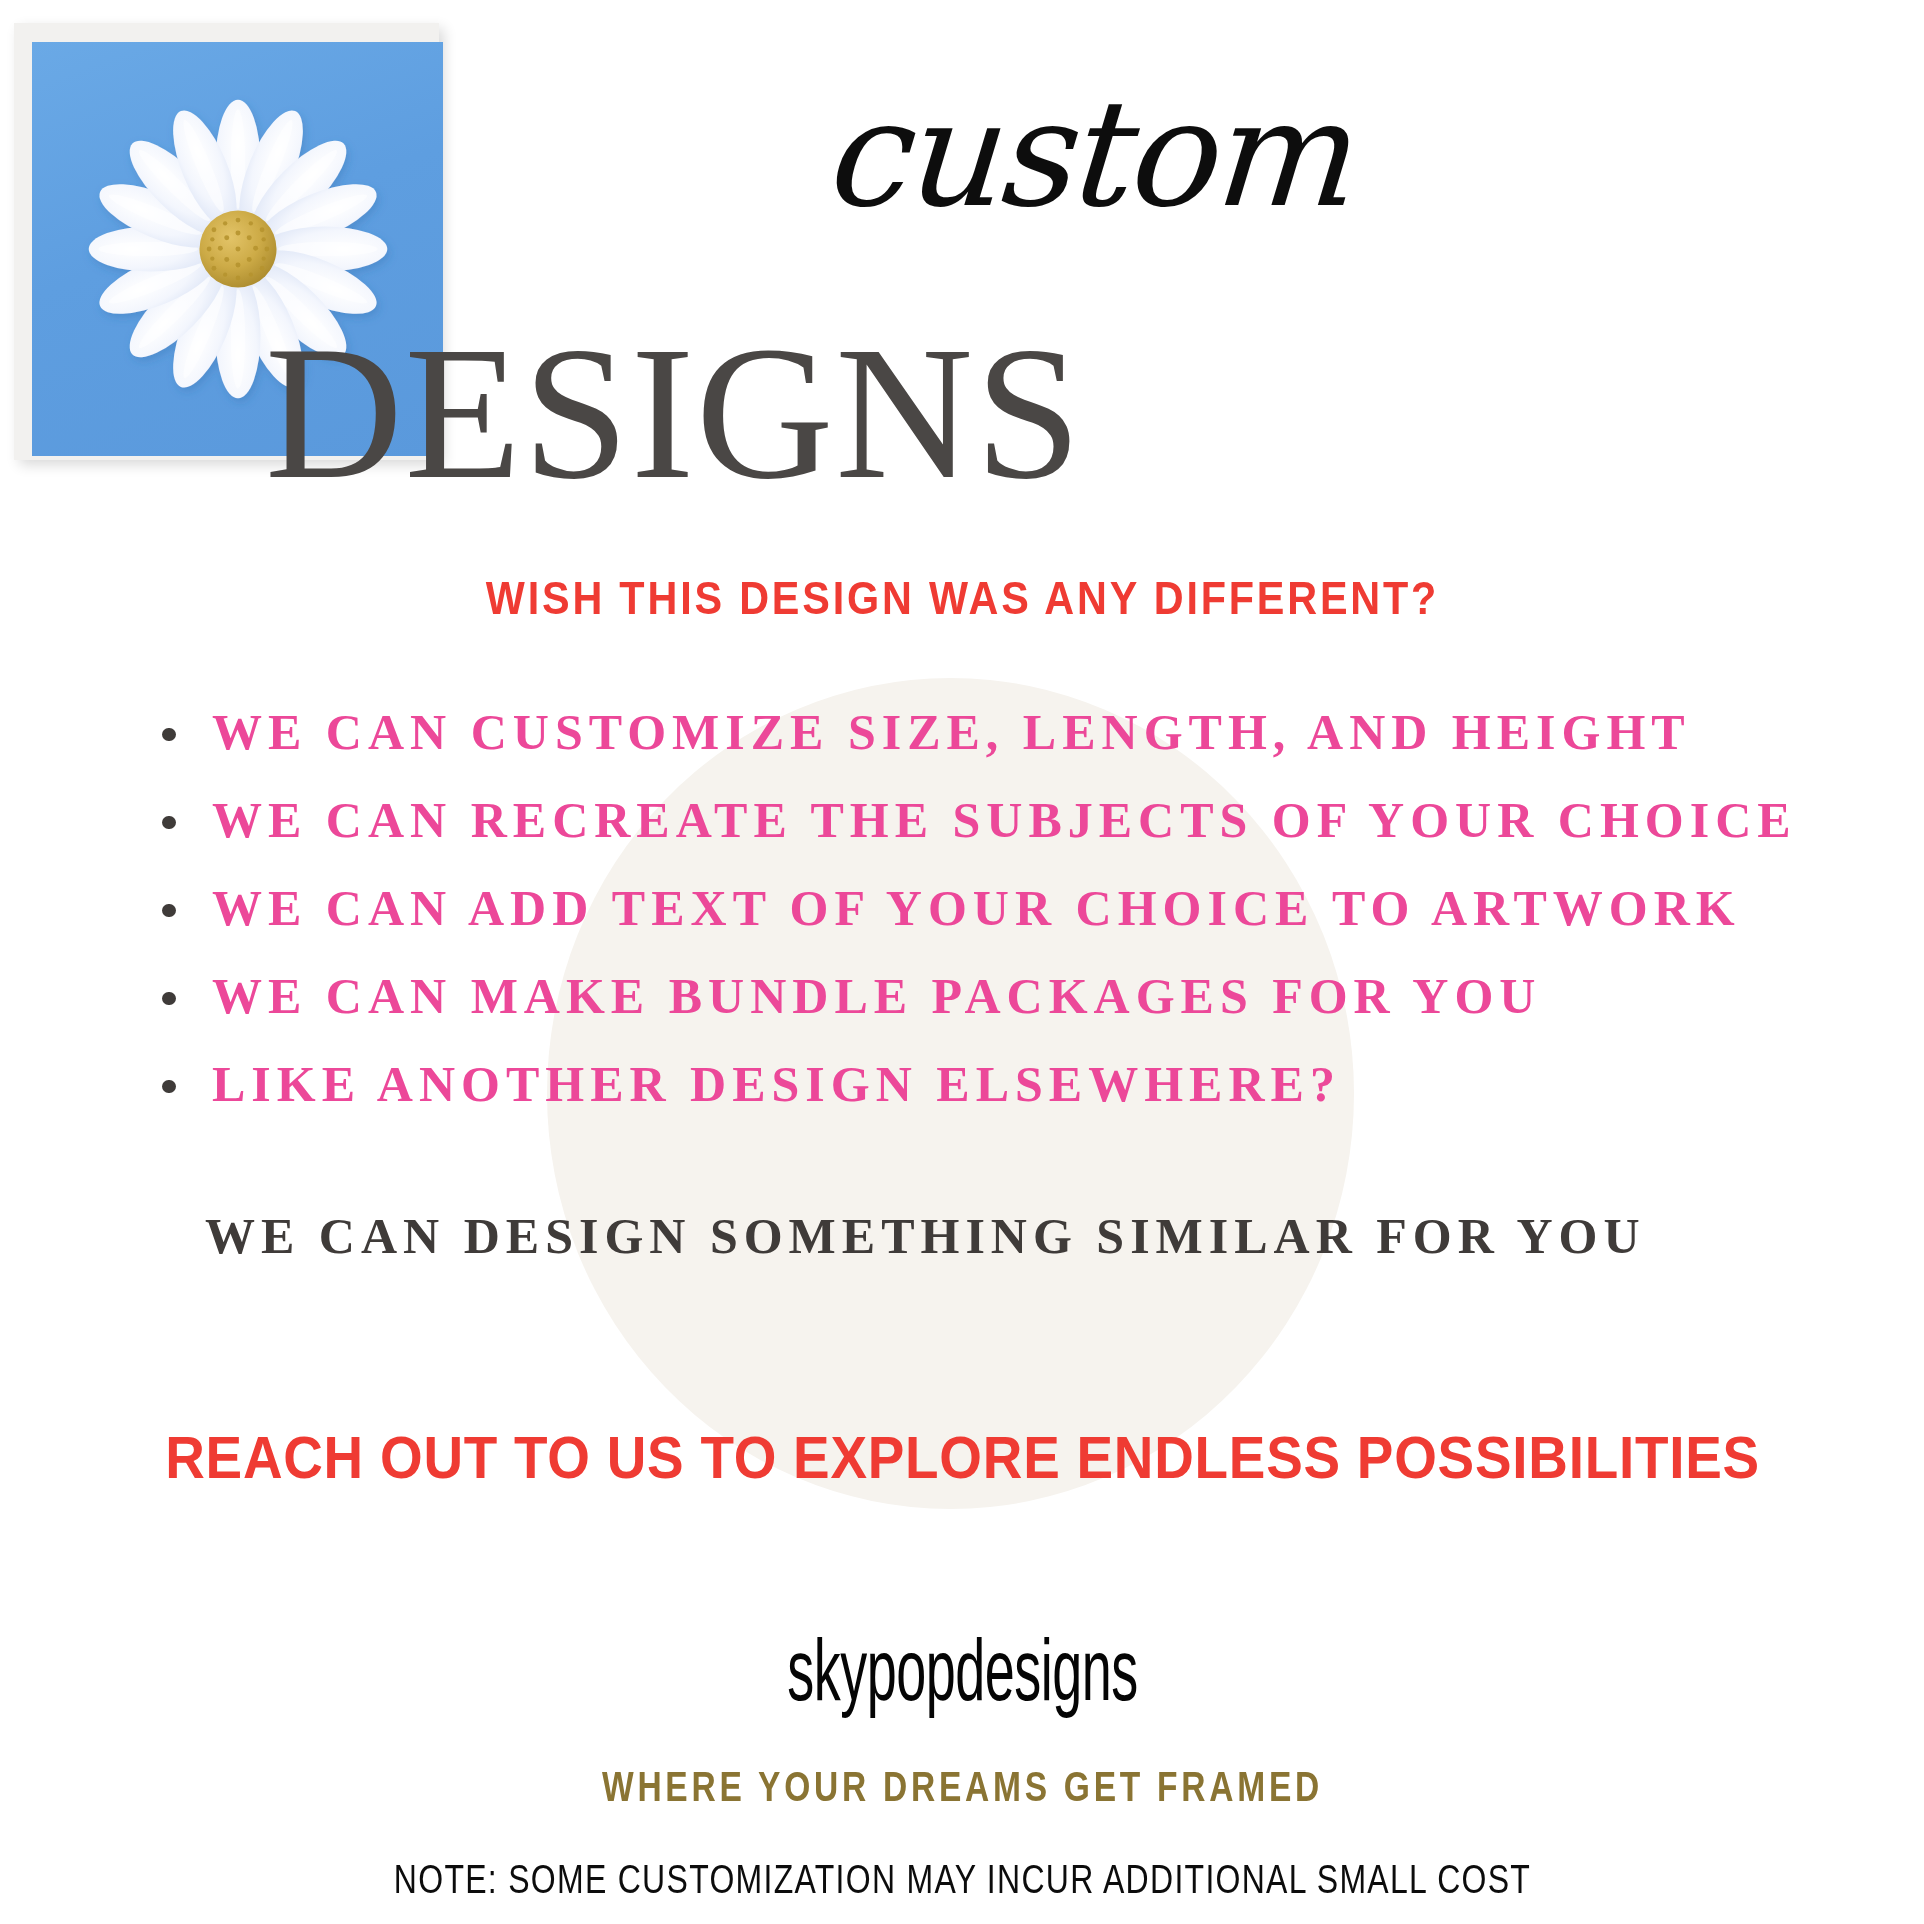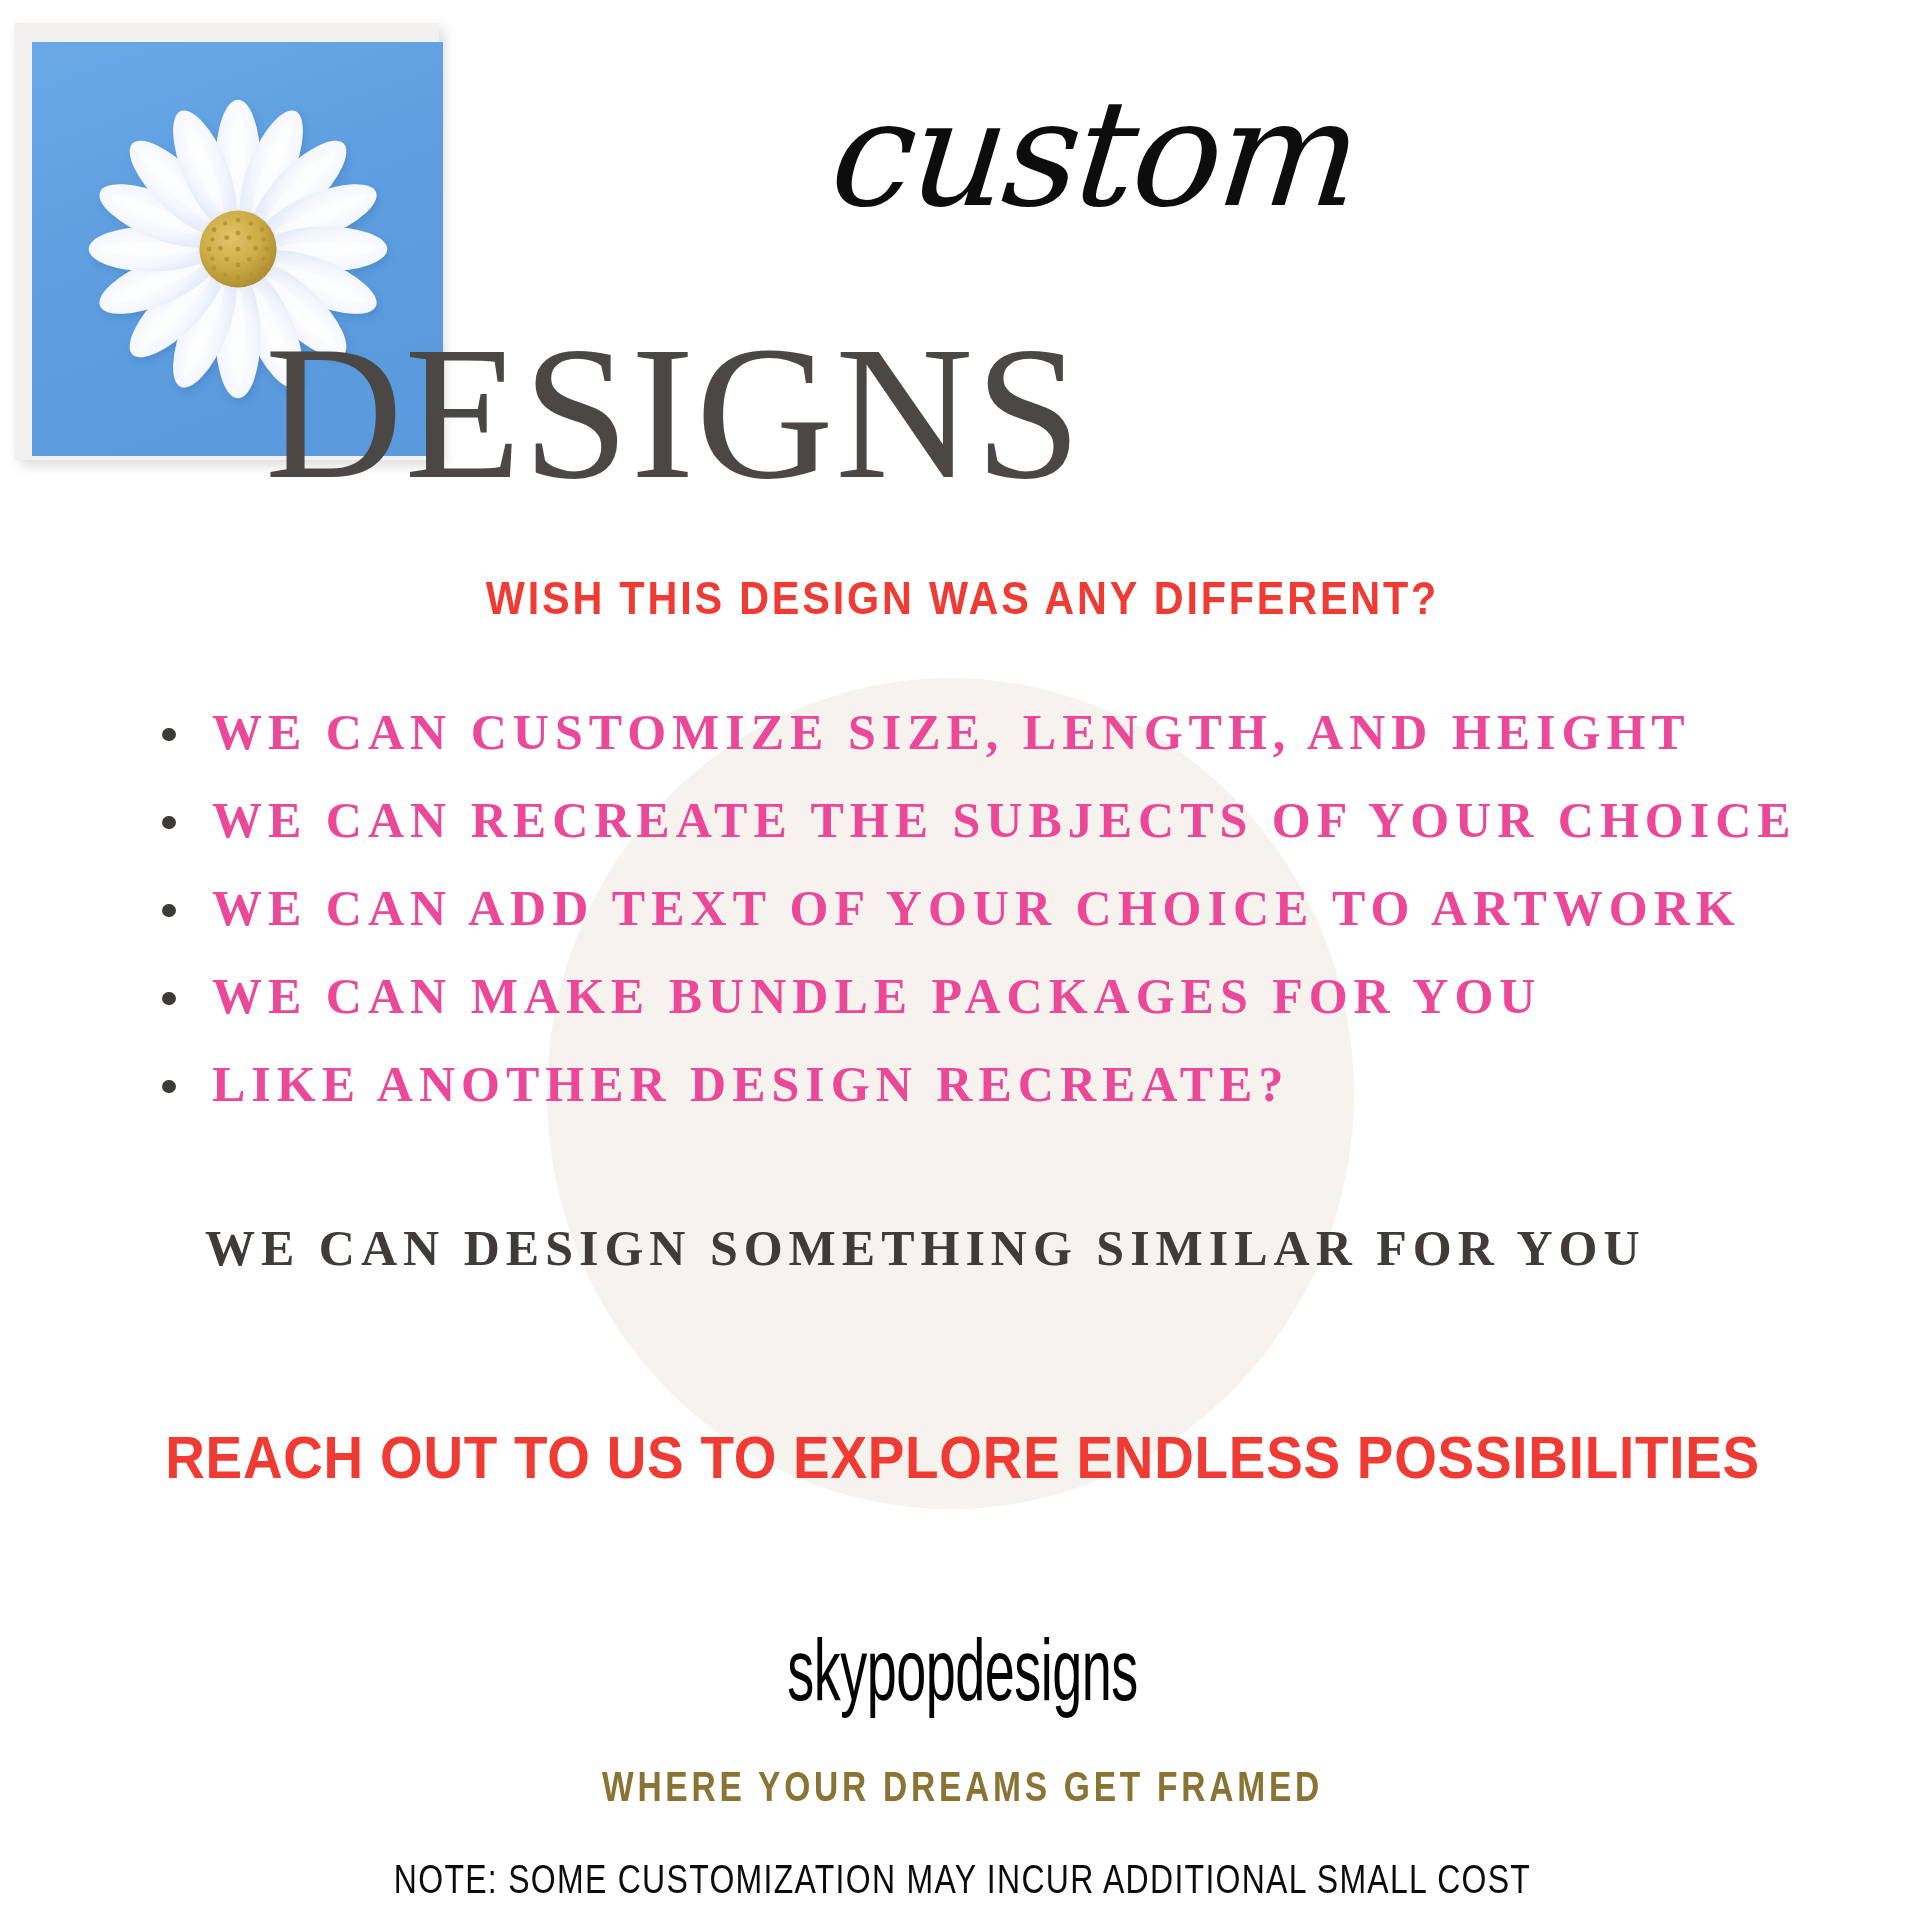--- a/index.html
+++ b/index.html
@@ -120,21 +120,20 @@
     position:absolute;
     left:205px; top:1210px;
     font-family:"Liberation Serif","DejaVu Serif",serif;
     font-weight:700;
     font-size:50px;
     line-height:1.06;
     color:#3f3b39;
     letter-spacing:6px;
     white-space:nowrap;
     z-index:4;
-    margin-top:12px;
   }
 
   
   #cta{
     position:absolute;
     left:0; right:0; top:1429px;
     text-align:center;
     font-family:"Liberation Sans",sans-serif;
     font-weight:700;
     font-size:59px;
@@ -280,21 +279,21 @@
   <li>
     <span class="bullet-dot"></span>
     <span>WE CAN ADD TEXT OF YOUR CHOICE TO ARTWORK</span>
   </li>
   <li>
     <span class="bullet-dot"></span>
     <span>WE CAN MAKE BUNDLE PACKAGES FOR YOU</span>
   </li>
   <li>
     <span class="bullet-dot"></span>
-    <span>LIKE ANOTHER DESIGN RECREATE?</span>
+    <span>LIKE ANOTHER DESIGN ELSEWHERE?</span>
   </li>
 </ul>
 
 <div id="continuation-line">WE CAN DESIGN SOMETHING SIMILAR FOR YOU</div>
 
 <div id="cta">REACH OUT TO US TO EXPLORE ENDLESS POSSIBILITIES</div>
 
 <div id="brand">skypopdesigns</div>
 <div id="tagline">WHERE YOUR DREAMS GET FRAMED</div>
 <div id="note">NOTE: SOME CUSTOMIZATION MAY INCUR ADDITIONAL SMALL COST</div>

